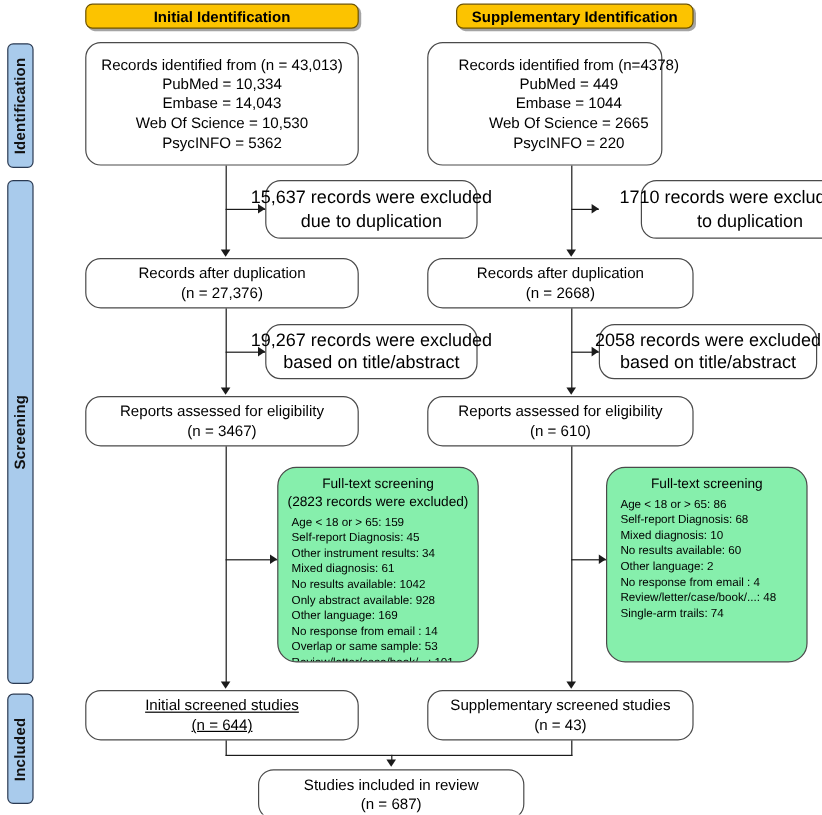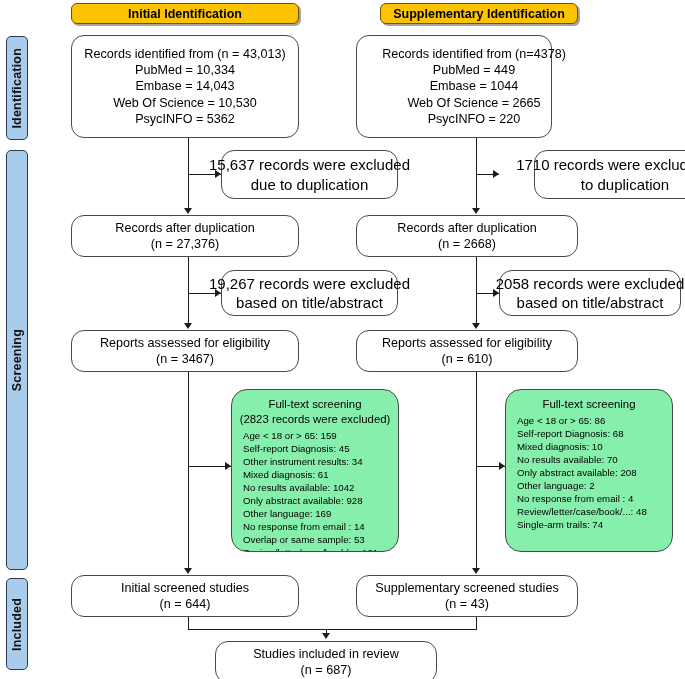--- a/index.html
+++ b/index.html
@@ -221,30 +221,29 @@
 
     </div>
   </div>
 
   <div class="ft-box" style="left:505px; top:389px; width:168px; height:163px;">
     <div class="ft-title">Full-text screening</div>
     <div class="ft-list">
       <div class="item">Age &lt; 18 or &gt; 65: 86</div>
       <div class="item">Self-report Diagnosis: 68</div>
       <div class="item">Mixed diagnosis: 10</div>
-      <div class="item">No results available: 70</div>
-      <div class="item">Only abstract available: 208</div>
+      <div class="item">No results available: 60</div>
       <div class="item">Other language: 2</div>
       <div class="item">No response from email : 4</div>
       <div class="item">Review/letter/case/book/...: 48</div>
       <div class="item">Single-arm trails: 74</div>
     </div>
   </div>
 
-  <div class="box" style="left:71px; top:575px; width:228px; height:42px;">
+  <div class="box" style="left:71px; top:575px; width:228px; height:42px;text-decoration:underline;">
     <div class="line">Initial screened studies</div>
     <div class="line">(n = 644)</div>
   </div>
   <div class="box" style="left:356px; top:575px; width:222px; height:42px;">
     <div class="line">Supplementary screened studies</div>
     <div class="line">(n = 43)</div>
   </div>
 
   <div class="box" style="left:215px; top:641px; width:222px; height:42px;">
     <div class="line">Studies included in review</div>

